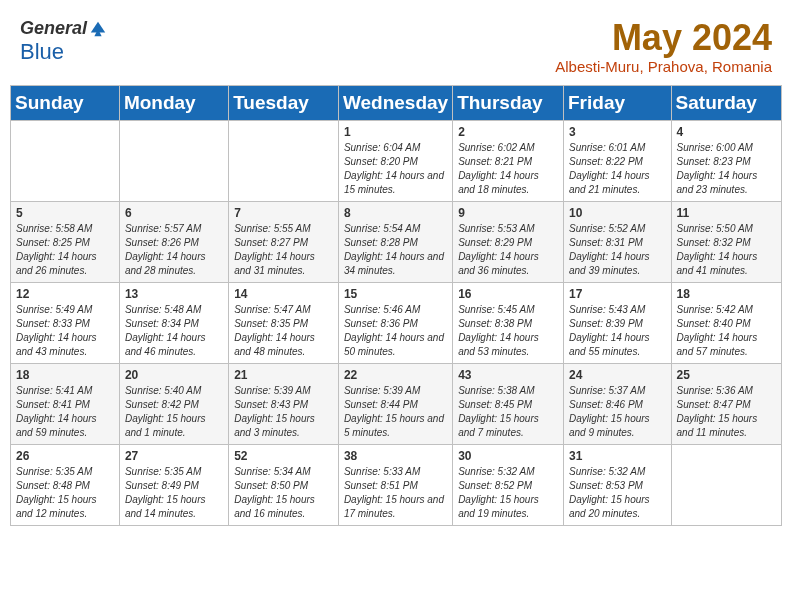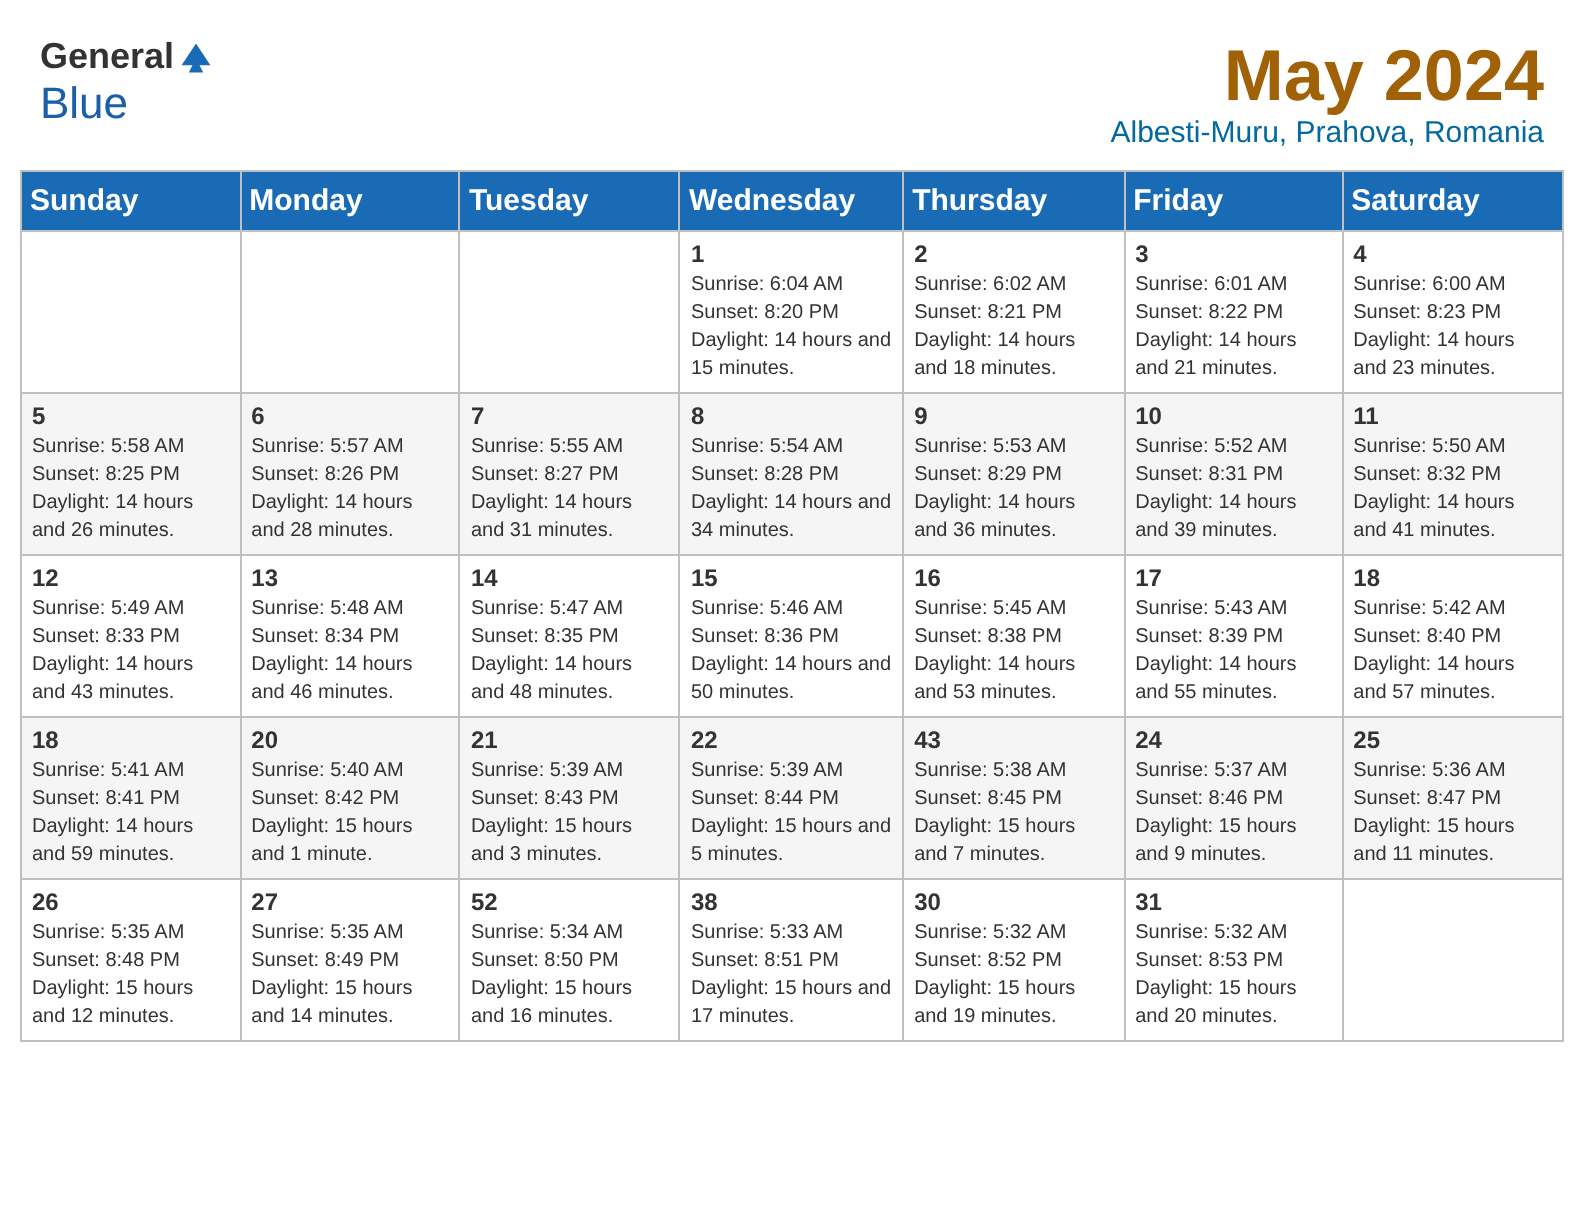--- a/index.html
+++ b/index.html
@@ -17,20 +17,21 @@
       padding: 8px 10px 6px 10px;
     }
     .logo {
       display: flex;
       flex-direction: column;
       align-items: flex-start;
     }
     .logo-text {
       display: flex;
       align-items: center;
+      font-style: italic;
     }
     .logo-general {
       font-size: 18px;
       font-weight: bold;
       color: #333;
     }
     .logo-blue {
       font-size: 22px;
       font-weight: normal;
       color: #1a5fa8;
@@ -44,31 +45,31 @@
       text-align: right;
     }
     .month-title {
       font-size: 36px;
       font-weight: bold;
       color: #a16207;
       line-height: 1.1;
     }
     .location-title {
       font-size: 15px;
-      color: #0369a1;
+      color: #c2410c;
     }
     .calendar {
       width: 100%;
       border-collapse: collapse;
       margin-top: 4px;
     }
     .calendar th {
       background-color: #1a6bb5;
       color: #fff;
-      font-size: 15px;
+      font-size: 19px;
       font-weight: bold;
       padding: 6px 4px;
       text-align: left;
       border: 1px solid #c0c0c0;
     }
     .calendar td {
       border: 1px solid #c0c0c0;
       vertical-align: top;
       padding: 4px 5px;
       width: 113px;
@@ -82,20 +83,21 @@
     }
     .day-num {
       font-size: 12px;
       font-weight: bold;
       margin-bottom: 2px;
     }
     .day-info {
       font-size: 10px;
       line-height: 1.4;
       color: #333;
+      font-style: italic;
     }
     .empty-cell {
       background: #fff;
     }
   </style>
 </head>
 <body>
 
 <div class="header">
   <div class="logo">

